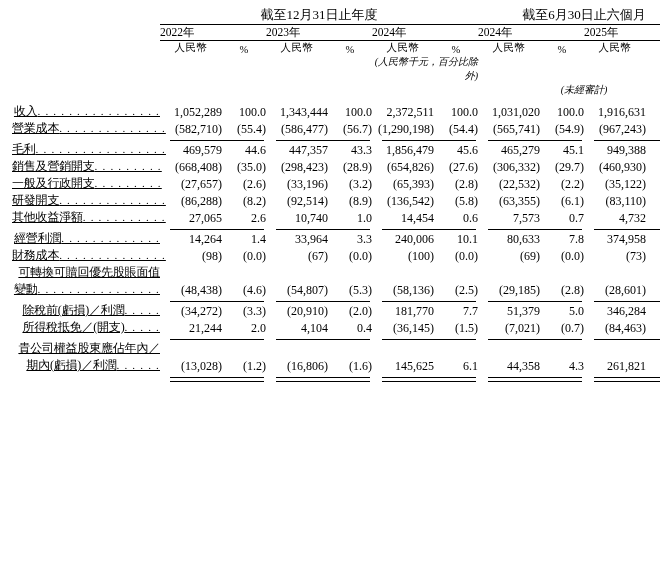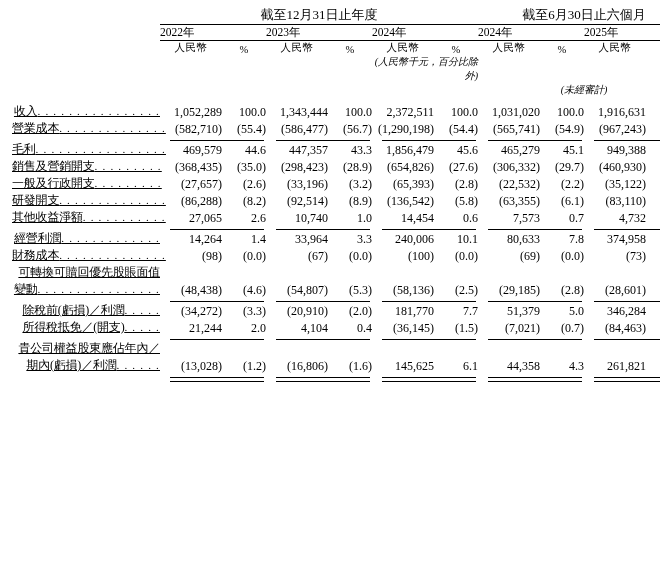--- a/index.html
+++ b/index.html
@@ -218,21 +218,21 @@
           <td class="v">43.3</td>
           <td class="v">1,856,479</td>
           <td class="v">45.6</td>
           <td class="v">465,279</td>
           <td class="v">45.1</td>
           <td class="v">949,388</td>
           <td class="v">49.5</td>
         </tr>
         <tr class="data">
           <td class="lbl"><span>銷售及營銷開支</span><span class="dots">. . . . . . . . .</span></td>
-          <td class="v">(368,435)</td>
+          <td class="v">(668,408)</td>
           <td class="v">(35.0)</td>
           <td class="v">(298,423)</td>
           <td class="v">(28.9)</td>
           <td class="v">(654,826)</td>
           <td class="v">(27.6)</td>
           <td class="v">(306,332)</td>
           <td class="v">(29.7)</td>
           <td class="v">(460,930)</td>
           <td class="v">(24.0)</td>
         </tr>

